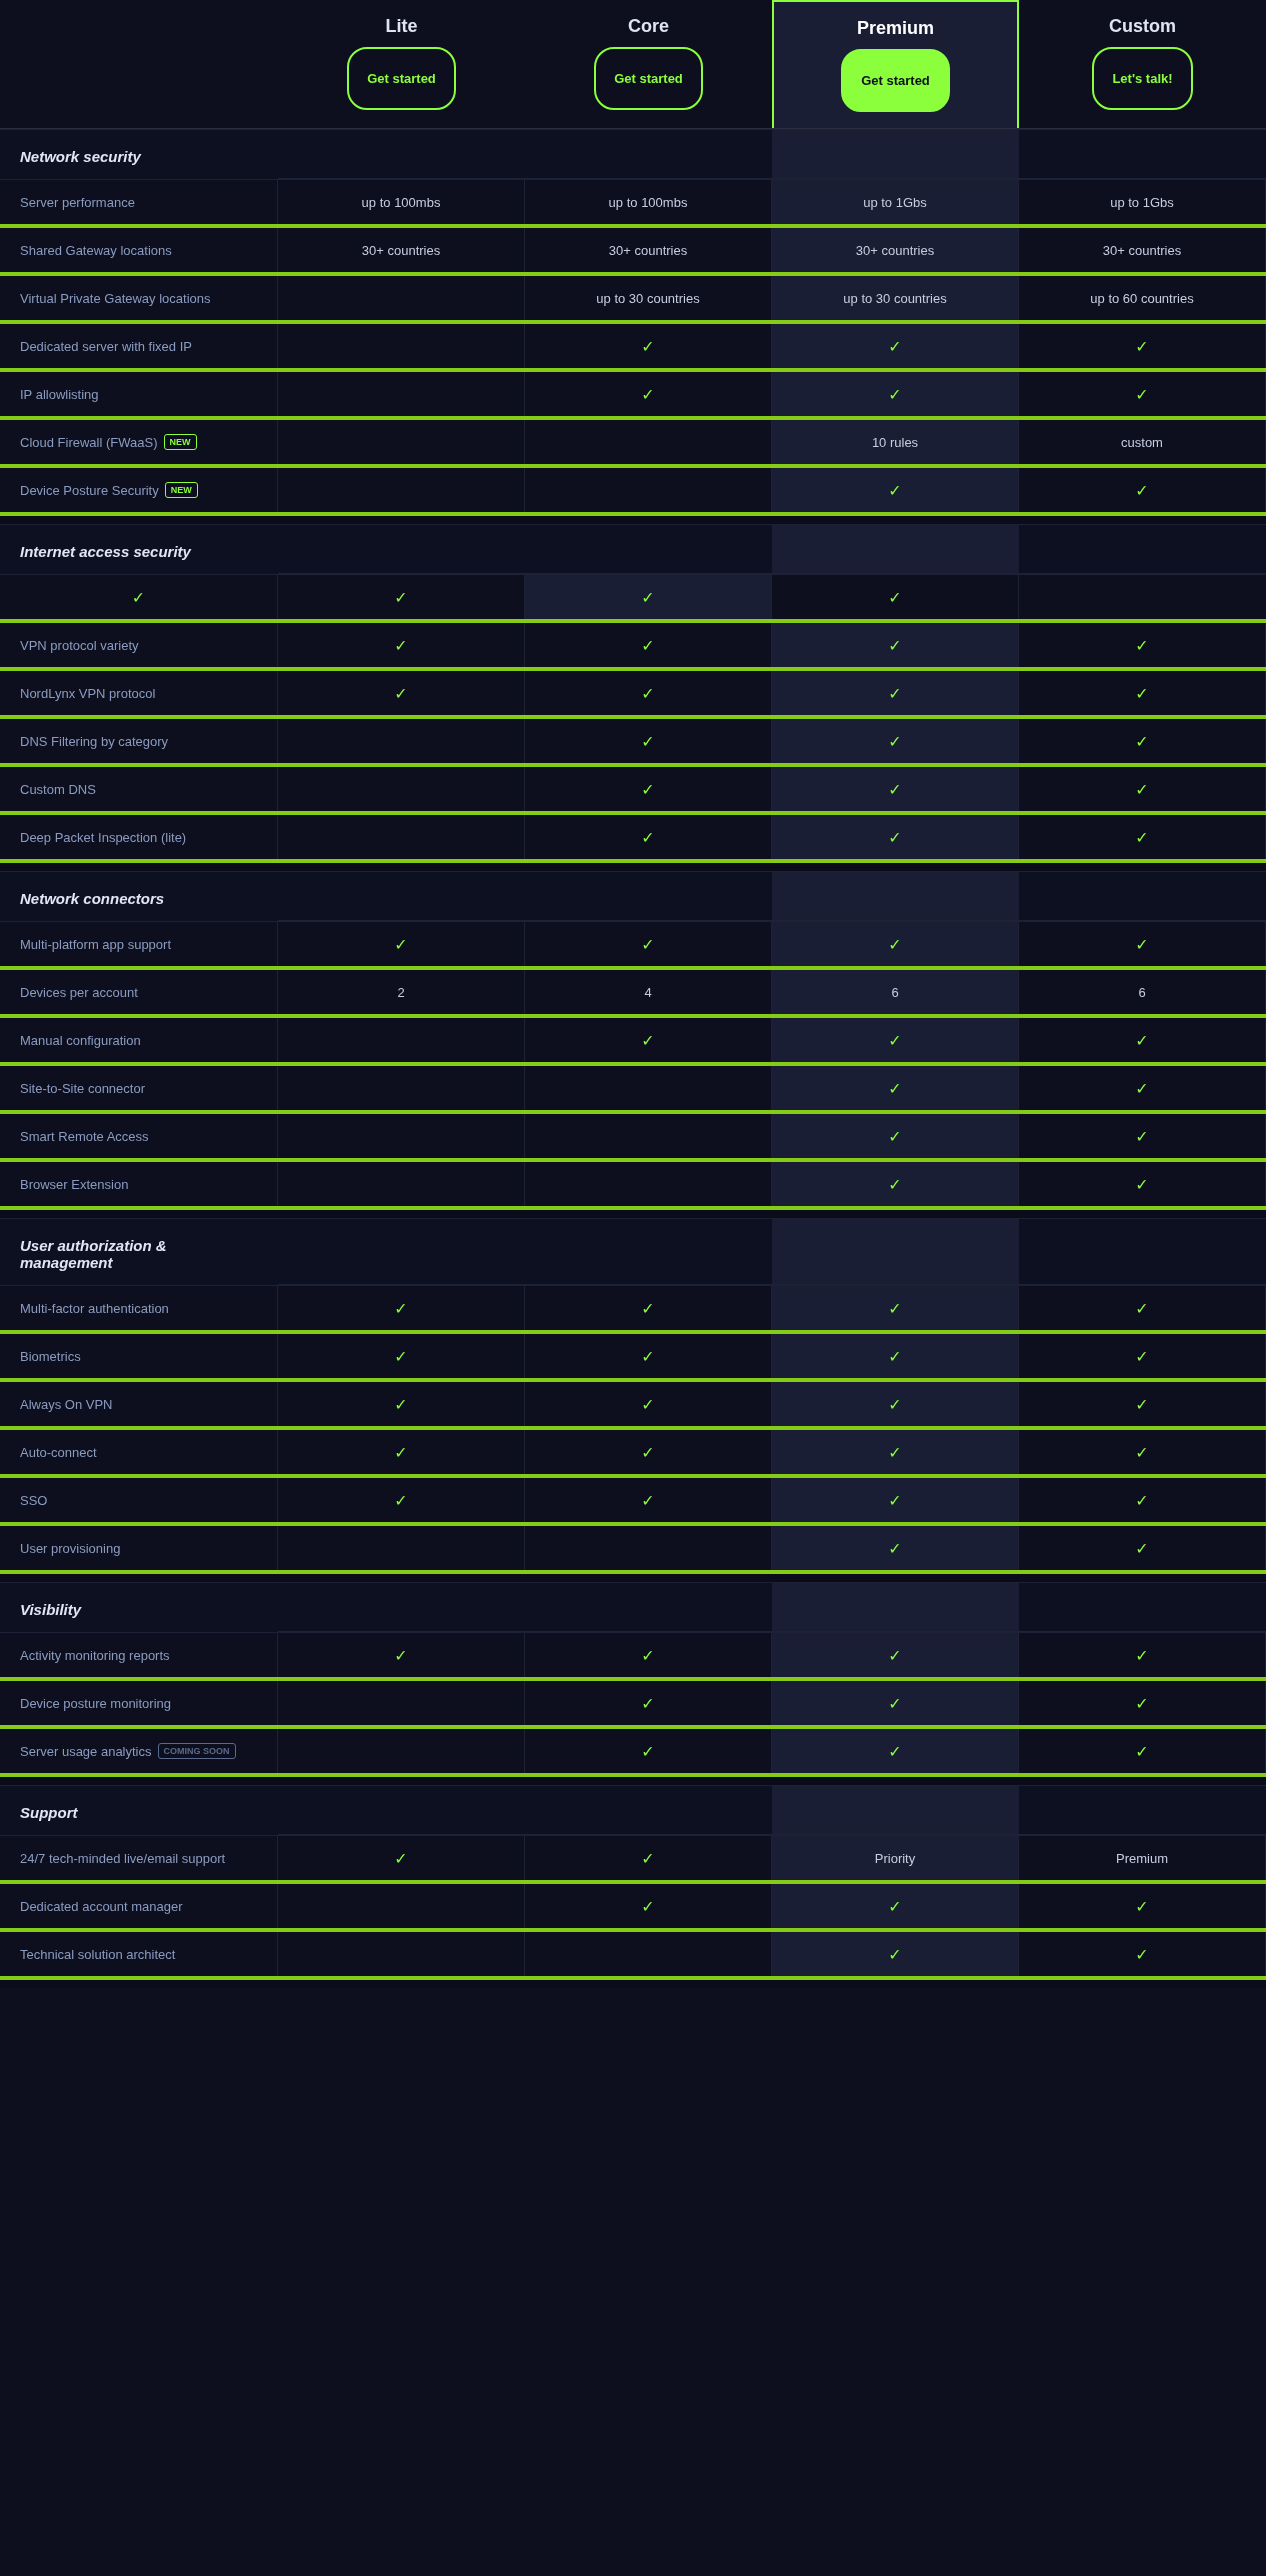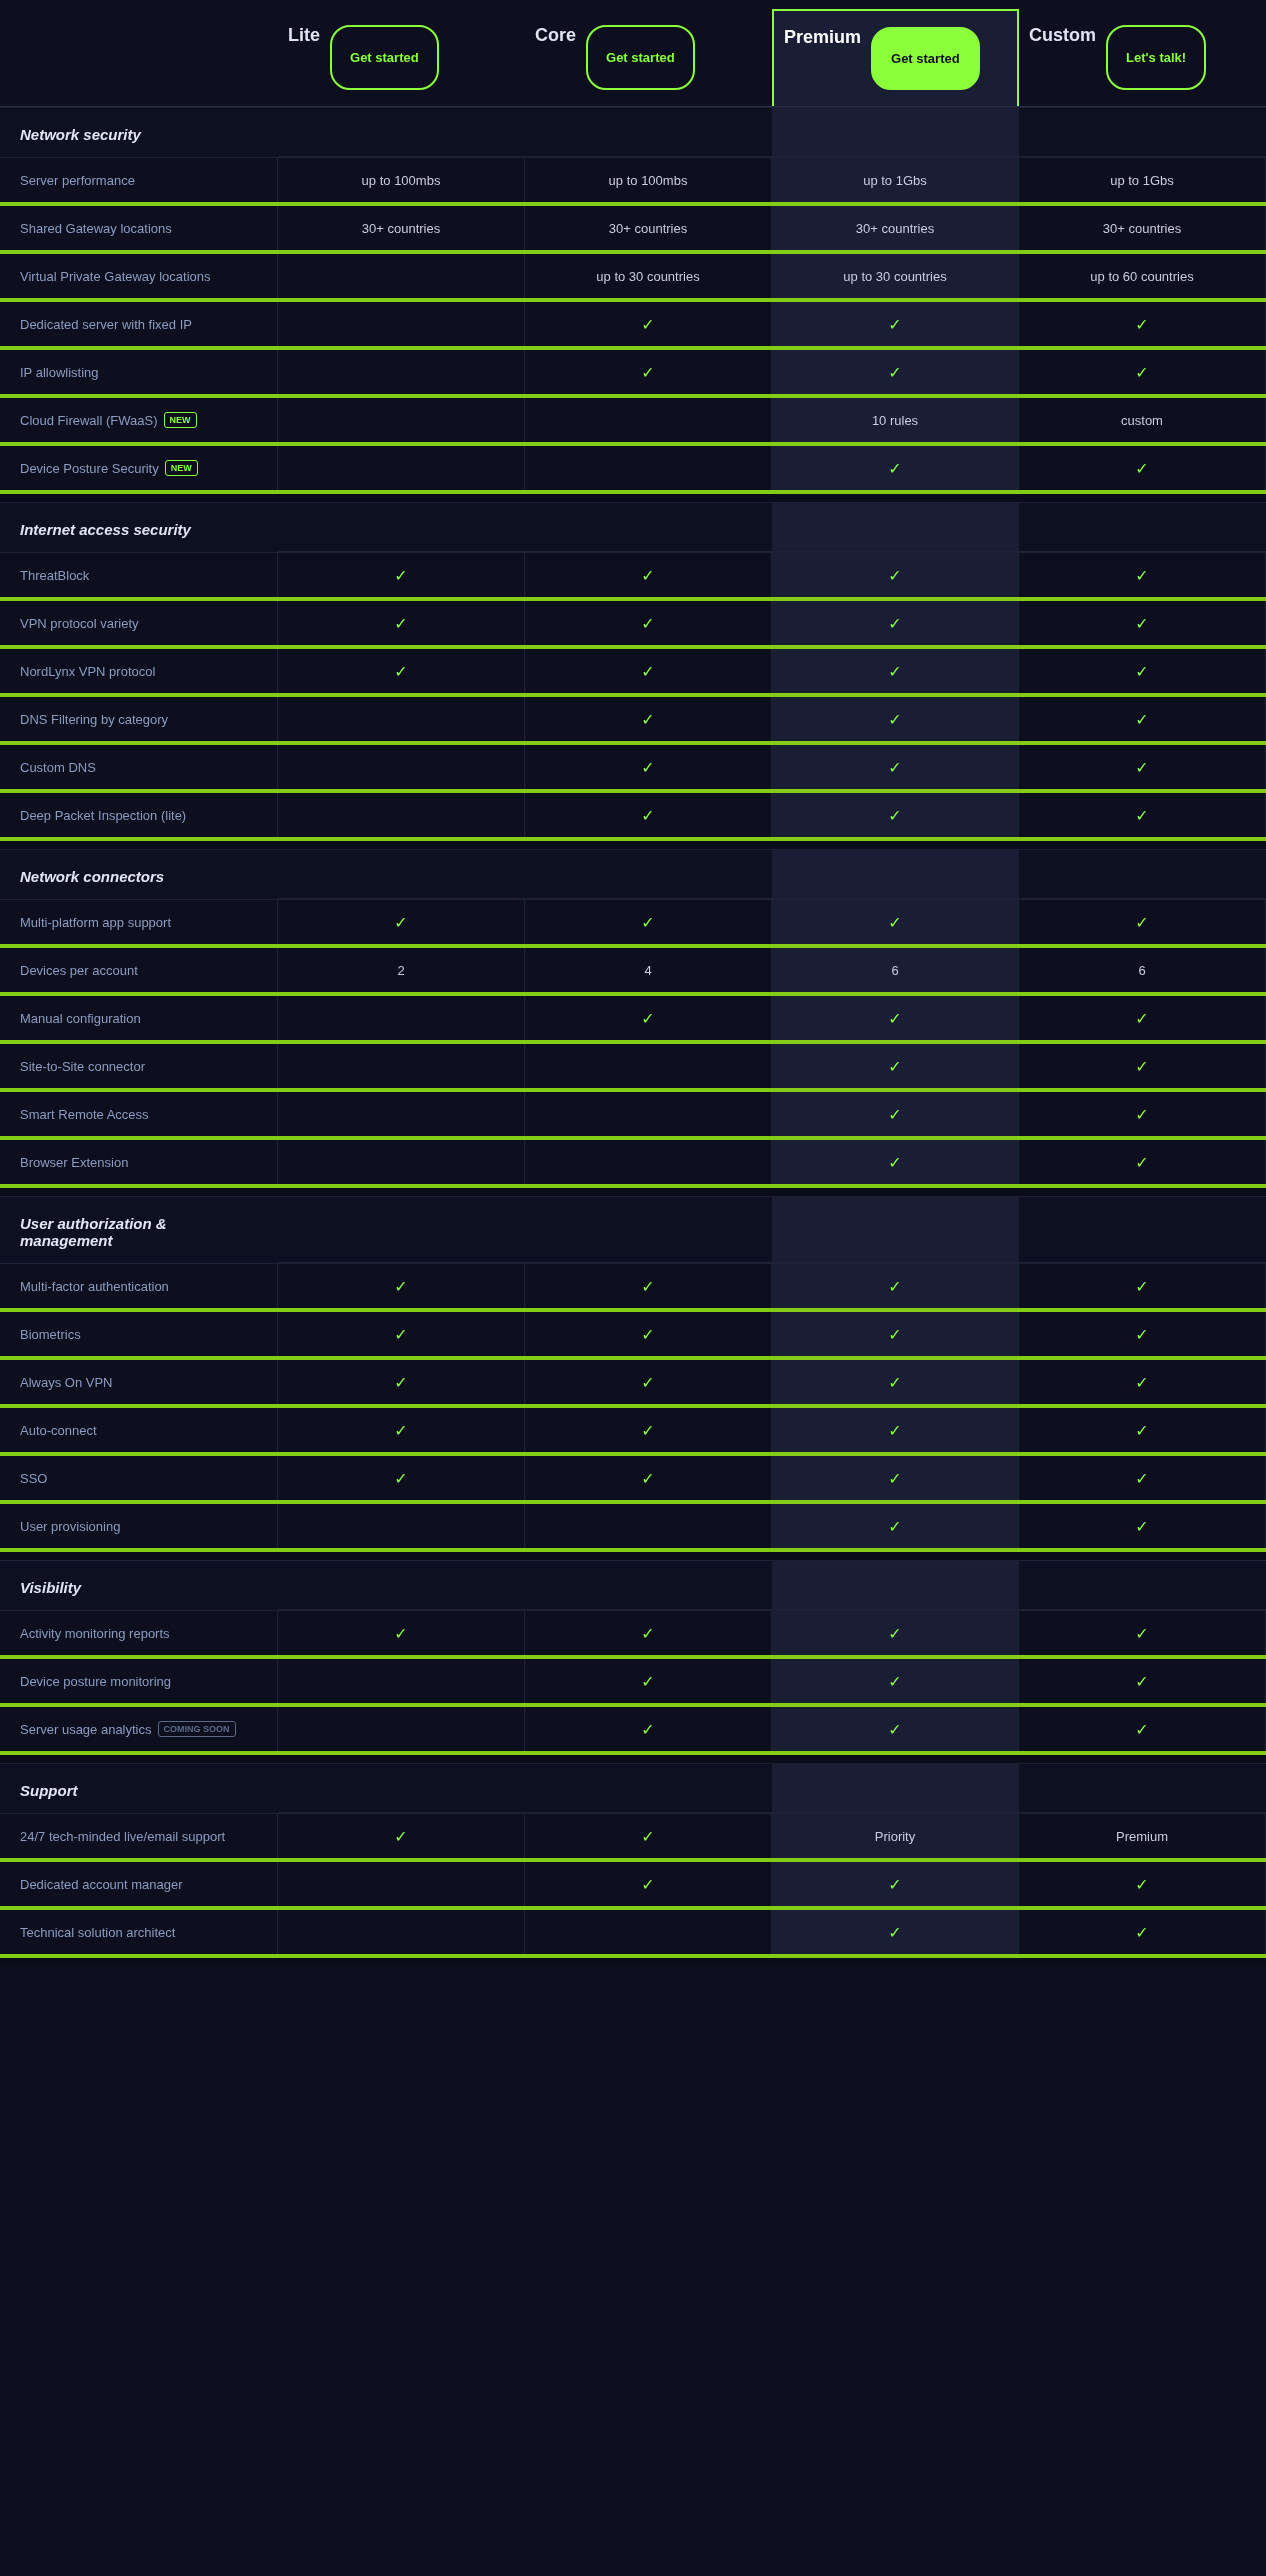--- a/index.html
+++ b/index.html
@@ -20,22 +20,23 @@
     .header-row {
       display: grid;
       grid-template-columns: 278px 1fr 1fr 1fr 1fr;
       border-bottom: 1px solid #2a2d3e;
     }
 
     .header-cell {
       padding: 16px 10px;
       text-align: center;
       display: flex;
+      flex-direction: column;
+      align-items: center;
       gap: 10px;
-      margin-top: 9px;
     }
 
     .header-cell.empty { }
 
     .plan-name {
       font-size: 18px;
       font-weight: 600;
       color: #e0e4f0;
     }
 
@@ -254,21 +255,20 @@
     </div>
     <div style="height: 8px; background-color: rgb(10, 12, 26);"></div>
     <div class="section-header">
       <div class="section-label">Internet access security</div>
       <div style="border-bottom: 1px solid rgb(30, 34, 53);"></div>
       <div style="border-bottom: 1px solid rgb(30, 34, 53);"></div>
       <div style="border-bottom: 1px solid rgb(30, 34, 53); background-color: rgb(26, 30, 53);"></div>
       <div style="border-bottom: 1px solid rgb(30, 34, 53);"></div>
     </div>
     <div class="data-row">
-      <div class="feature-cell">ThreatBlock</div>
       <div class="value-cell">
         <span class="check">✓</span>
       </div>
       <div class="value-cell">
         <span class="check">✓</span>
       </div>
       <div class="value-cell premium-col">
         <span class="check">✓</span>
       </div>
       <div class="value-cell">

